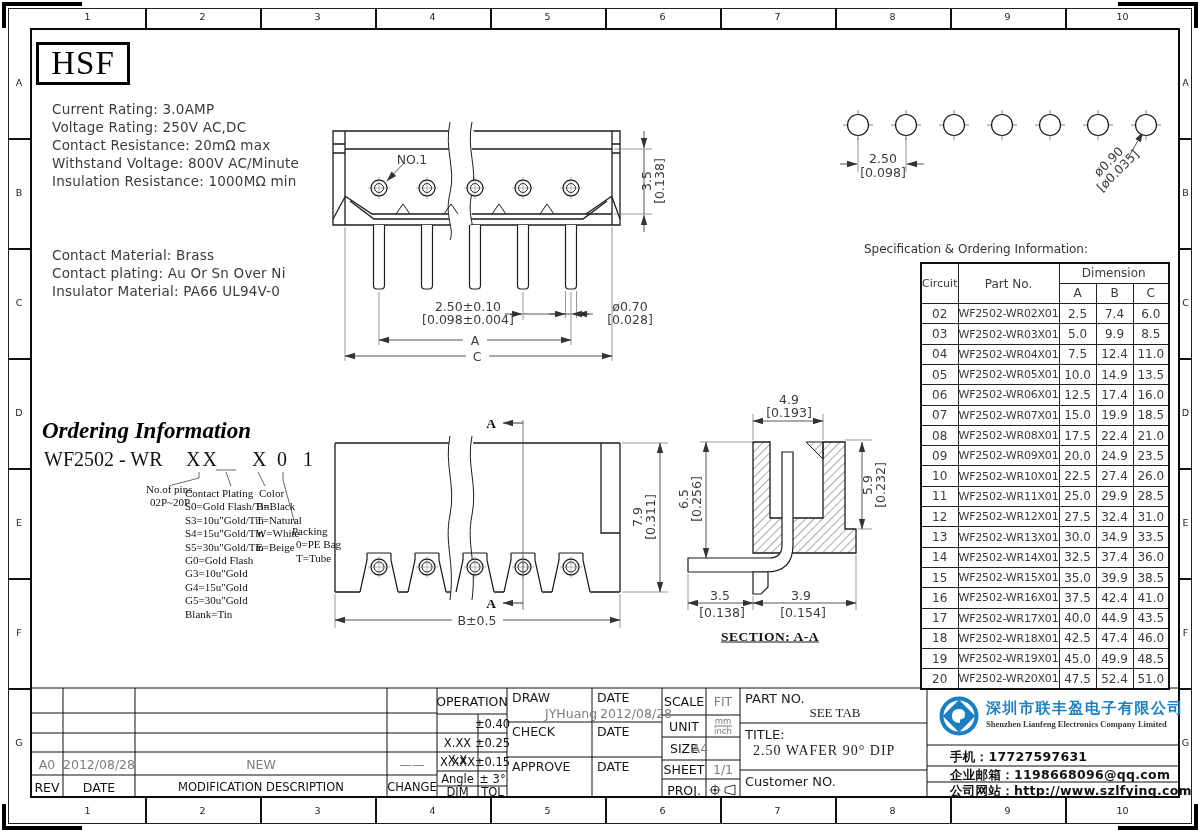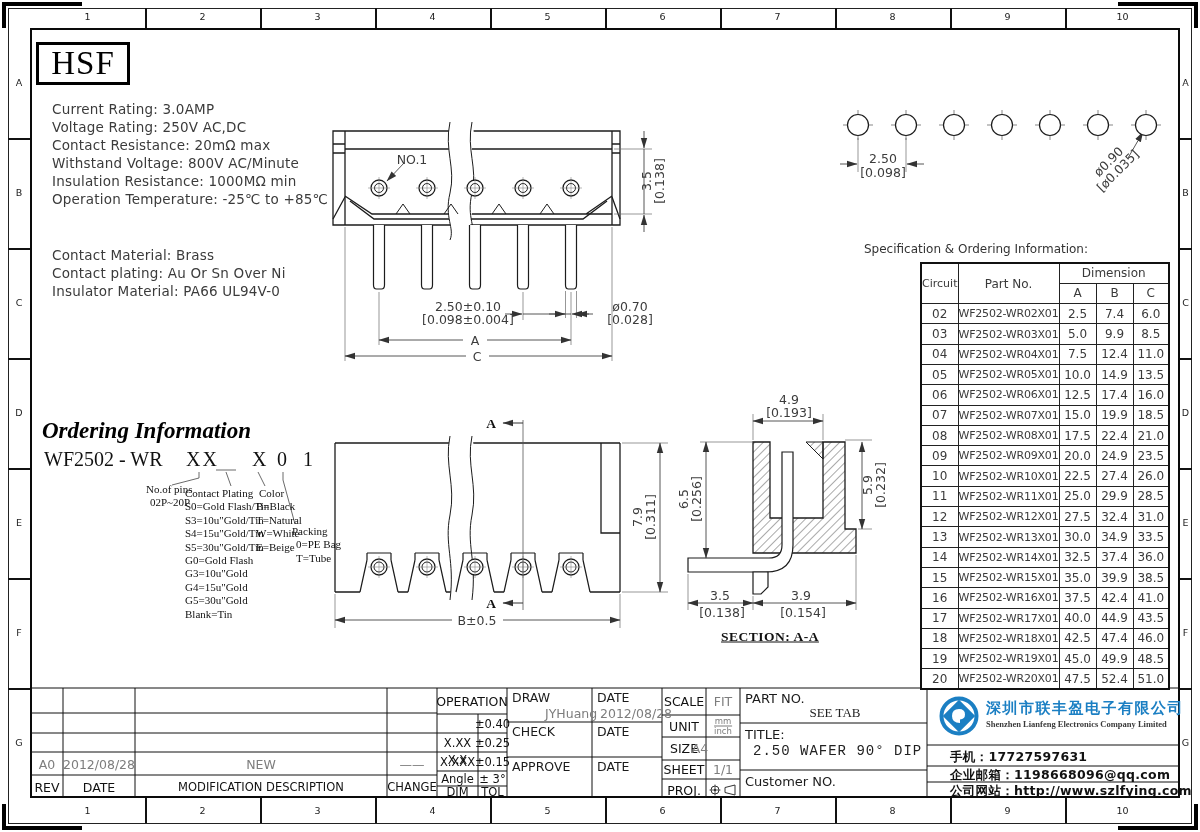--- a/index.html
+++ b/index.html
@@ -236,21 +236,20 @@
       <span>HSF</span>
     </div>
 
   <div class="notes">
     <div id="notes-lines">
         <div>Current Rating: 3.0AMP</div>
         <div>Voltage Rating: 250V AC,DC</div>
         <div>Contact Resistance: 20mΩ max</div>
         <div>Withstand Voltage: 800V AC/Minute</div>
         <div>Insulation Resistance: 1000MΩ min</div>
-        <div>Operation Temperature: -25℃ to +85℃</div>
       </div>
   </div>
   <div class="notes" style="top:246px" id="materials-lines">
       <div>Contact Material: Brass</div>
       <div>Contact plating: Au Or Sn Over Ni</div>
       <div>Insulator Material: PA66 UL94V-0</div>
     </div>
 
   <span class="dimc" style="left:883px;top:158px">2.50</span>
   <span class="dimc" style="left:883px;top:172px">[0.098]</span>
@@ -535,21 +534,21 @@
   <svg style="position:absolute;left:708px;top:783px" width="30" height="14" viewBox="0 0 30 14">
     <circle cx="7" cy="7" r="4" fill="none" stroke="#333" stroke-width="1"></circle>
     <circle cx="7" cy="7" r="1.2" fill="#333"></circle>
     <path d="M1.5,7 H12.5 M7,1.5 V12.5" stroke="#333" stroke-width="0.8"></path>
     <path d="M17,4.5 L27,2 V12 L17,9.5 Z" fill="none" stroke="#333" stroke-width="1"></path>
   </svg>
 
   <span class="tl" style="left:745px;top:691px;font-size:13px">PART NO.</span>
   <span class="dimc serifv" style="left:835px;top:712px;font-size:13px">SEE TAB</span>
   <span class="tl" style="left:745px;top:727px;font-size:13px">TITLE:</span>
-  <span class="tl serifv" style="left:753px;top:743px;font-family:Liberation Mono, monospace;font-size:14px;letter-spacing:1px">2.50 WAFER 90° DIP</span>
+  <span class="tl serifv" style="left:753px;top:743px;font-family:Liberation Serif, serif;font-size:14px;letter-spacing:1px">2.50 WAFER 90° DIP</span>
   <span class="tl" style="left:745px;top:774px;font-size:13px">Customer NO.</span>
 
   <svg style="position:absolute;left:938px;top:695px" width="42" height="42" viewBox="0 0 42 42">
     <circle cx="21" cy="21" r="17.5" fill="none" stroke="#1b7fc3" stroke-width="4"></circle>
     <rect x="9.5" y="9.5" width="23" height="23" transform="rotate(45 21 21)" fill="#1b7fc3"></rect>
     <path d="M14,21 Q14,14 21,14 Q27,14 27,19.5 Q27,24 22,24.5 L22,28 Q14,28 14,21 Z" fill="#fff"></path>
   </svg>
   <span class="company-cn">深圳市联丰盈电子有限公司</span>
   <span class="company-en">Shenzhen Lianfeng Electronics Company Limited</span>
   <span class="contact" style="top:749px">手机：17727597631</span>

